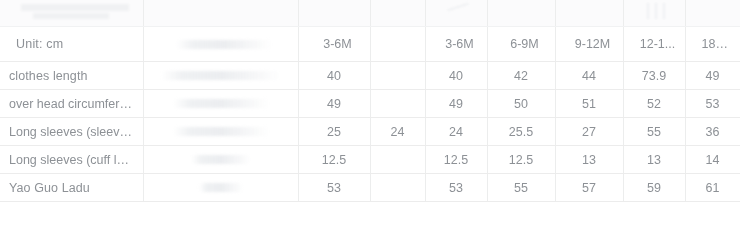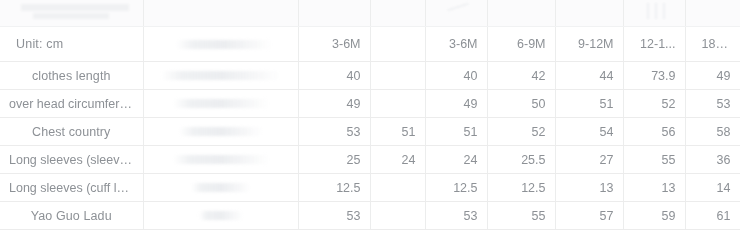--- a/index.html
+++ b/index.html
@@ -55,21 +55,20 @@
   #size-table tr.header-row td { height: 34px; padding-left: 16px; }
   #size-table tr.data-row td   { height: 27px; }
 
   
   td.label-cell {
     color: #1f2326;
     font-size: 15px;
     padding-left: 11px;
     border-right: 1px solid #ececec;
     letter-spacing: .1px;
-    text-align: center;
   }
   td.label-cell.small {
     font-size: 11.5px;
     color: #2a2e31;
     letter-spacing: 0;
   }
   td.unit-cell {
     color: #111417;
     font-size: 18px;
     padding-left: 20px;
@@ -95,21 +94,21 @@
        rgba(240,241,243,0.5) 82%,
        rgba(245,246,247,0) 100%);
     filter: blur(1.6px);
   }
   td.ghost-cell .smudge.w1 { width: 120px; }
   td.ghost-cell .smudge.w2 { width: 96px; }
   td.ghost-cell .smudge.w3 { width: 84px; }
   td.ghost-cell .smudge.w4 { width: 60px; }
   td.ghost-cell .smudge.w5 { width: 44px; }
 
-  td.num-cell { text-align: right; }
+  td.num-cell { text-align: center; }
   td.last-col { border-right: none; }
 
   
   .artifact-wrap { position: relative; height: 100%; }
   .artifact {
     position: absolute;
     background: #f0f1f3;
     filter: blur(1.2px);
   }
 </style>
@@ -192,33 +191,20 @@
         </td>
       <td class="num-cell">49</td>
       <td class="num-cell"></td>
       <td class="num-cell">49</td>
       <td class="num-cell">50</td>
       <td class="num-cell">51</td>
       <td class="num-cell">52</td>
       <td class="num-cell last-col">53</td>
     </tr>
 
-    <tr class="data-row">
-      <td class="label-cell">Chest country</td>
-      <td class="ghost-cell">
-          <span class="smudge w3"></span>
-        </td>
-      <td class="num-cell">53</td>
-      <td class="num-cell">51</td>
-      <td class="num-cell">51</td>
-      <td class="num-cell">52</td>
-      <td class="num-cell">54</td>
-      <td class="num-cell">56</td>
-      <td class="num-cell last-col">58</td>
-    </tr>
 
     <tr class="data-row">
       <td class="label-cell small">Long sleeves (sleeve length)</td>
       <td class="ghost-cell">
           <span class="smudge w2"></span>
         </td>
       <td class="num-cell">25</td>
       <td class="num-cell">24</td>
       <td class="num-cell">24</td>
       <td class="num-cell">25.5</td>

